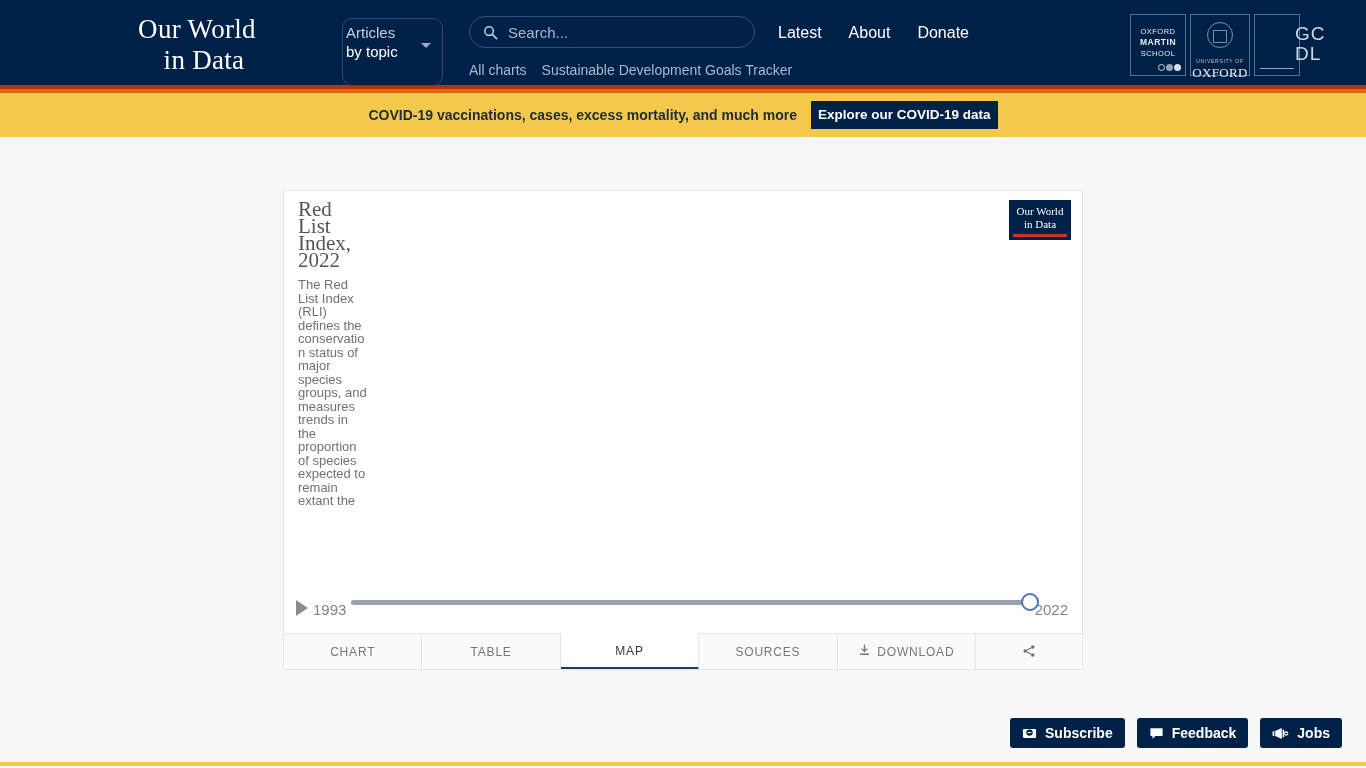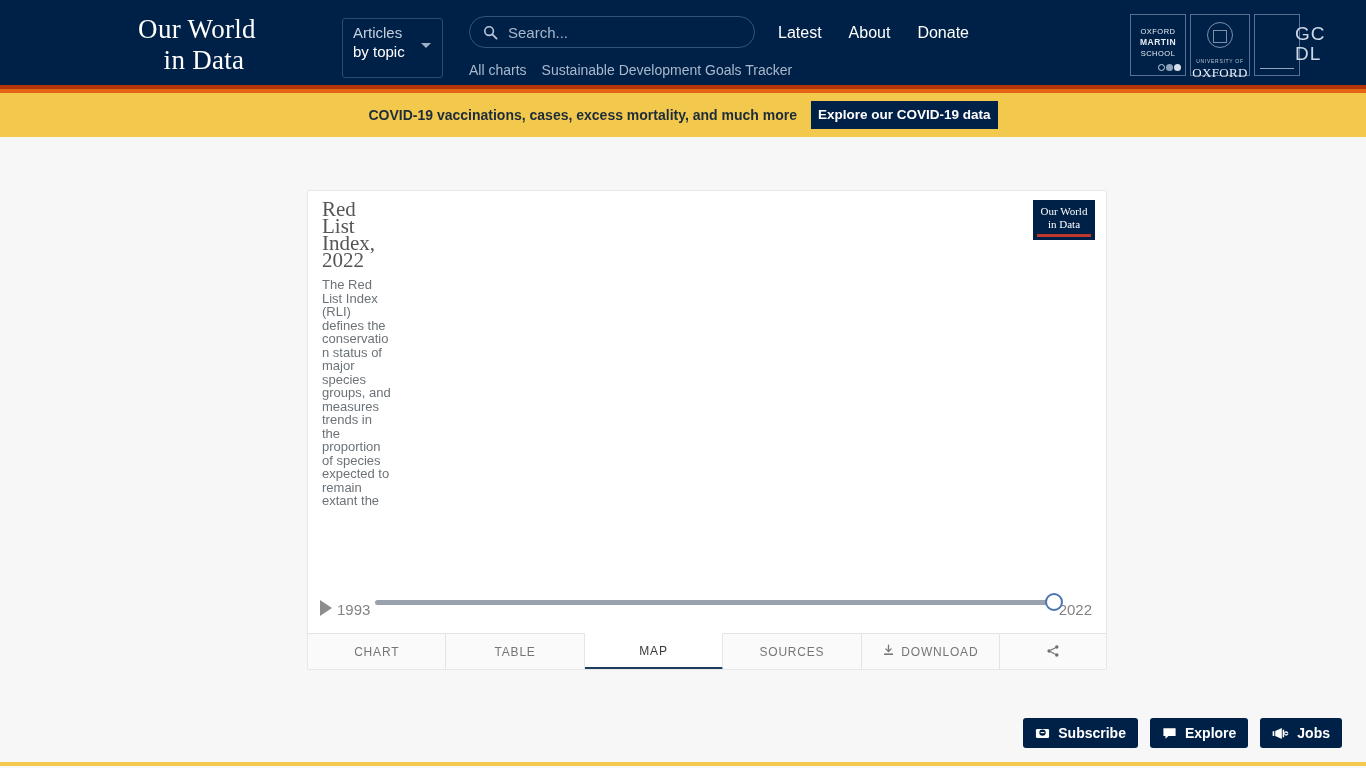--- a/index.html
+++ b/index.html
@@ -29,25 +29,25 @@
     font-weight: 400;
     letter-spacing: 0.3px;
     cursor: pointer;
   }
   .logo-line { display: block; white-space: nowrap; }
   .logo-line-2 { padding-left: 14px; }
 
   .articles-btn {
     position: absolute;
     left: 342px; top: 18px;
-    width: 101px; height: 60px;
+    width: 101px; height: 68px;
     border: 1px solid #2c4a73;
-    border-radius: 3px;
+    border-radius: 10px;
     color: #c9d4e2;
-    padding: 5px 0 0 10px;
+    padding: 5px 0 0 3px;
     cursor: pointer;
   }
   .articles-btn .a-top {
     font-size: 15px; line-height: 18px; color: #c3cede; font-weight: 400;
   }
   .articles-btn .a-bot {
     font-size: 15px; line-height: 19px; color: #ffffff; font-weight: 400;
   }
   .articles-caret {
     position: absolute;
@@ -222,21 +222,20 @@
     cursor: pointer;
     line-height: 16px;
     font-family: "Liberation Sans", sans-serif;
   }
 
   
   .main-area {
     position: relative;
     height: 625px;
     background: #f7f7f7;
-    margin-left: 24px;
   }
   .chart-card {
     position: absolute;
     left: 283px; top: 53px;
     width: 800px; height: 480px;
     background: #ffffff;
     border: 1px solid #e7e7e7;
     border-radius: 2px;
     overflow: hidden;
   }
@@ -532,21 +531,21 @@
         </svg>
       </span>
       <span>Subscribe</span>
     </button>
     <button class="fbtn">
       <span>
         <svg width="15" height="15" viewBox="0 0 16 16">
           <path d="M1.5 2.5 h13 v8.2 h-7.6 L3.7 13.6 V10.7 H1.5 Z" fill="#ffffff"></path>
         </svg>
       </span>
-      <span>Explore</span>
+      <span>Feedback</span>
     </button>
     <button class="fbtn">
       <span>
         <svg width="17" height="15" viewBox="0 0 18 16">
           <rect x="0.6" y="5.6" width="1.8" height="5" fill="#ffffff"></rect>
           <path d="M3.4 5.4 L10.4 2.2 V13.8 L3.4 10.6 Z" fill="#ffffff"></path>
           <rect x="11.3" y="4" width="1.6" height="8" fill="#ffffff"></rect>
           <circle cx="15" cy="8" r="2.3" fill="#ffffff"></circle>
           <rect x="13.6" y="7.3" width="2.8" height="1.4" fill="#002147"></rect>
         </svg>

